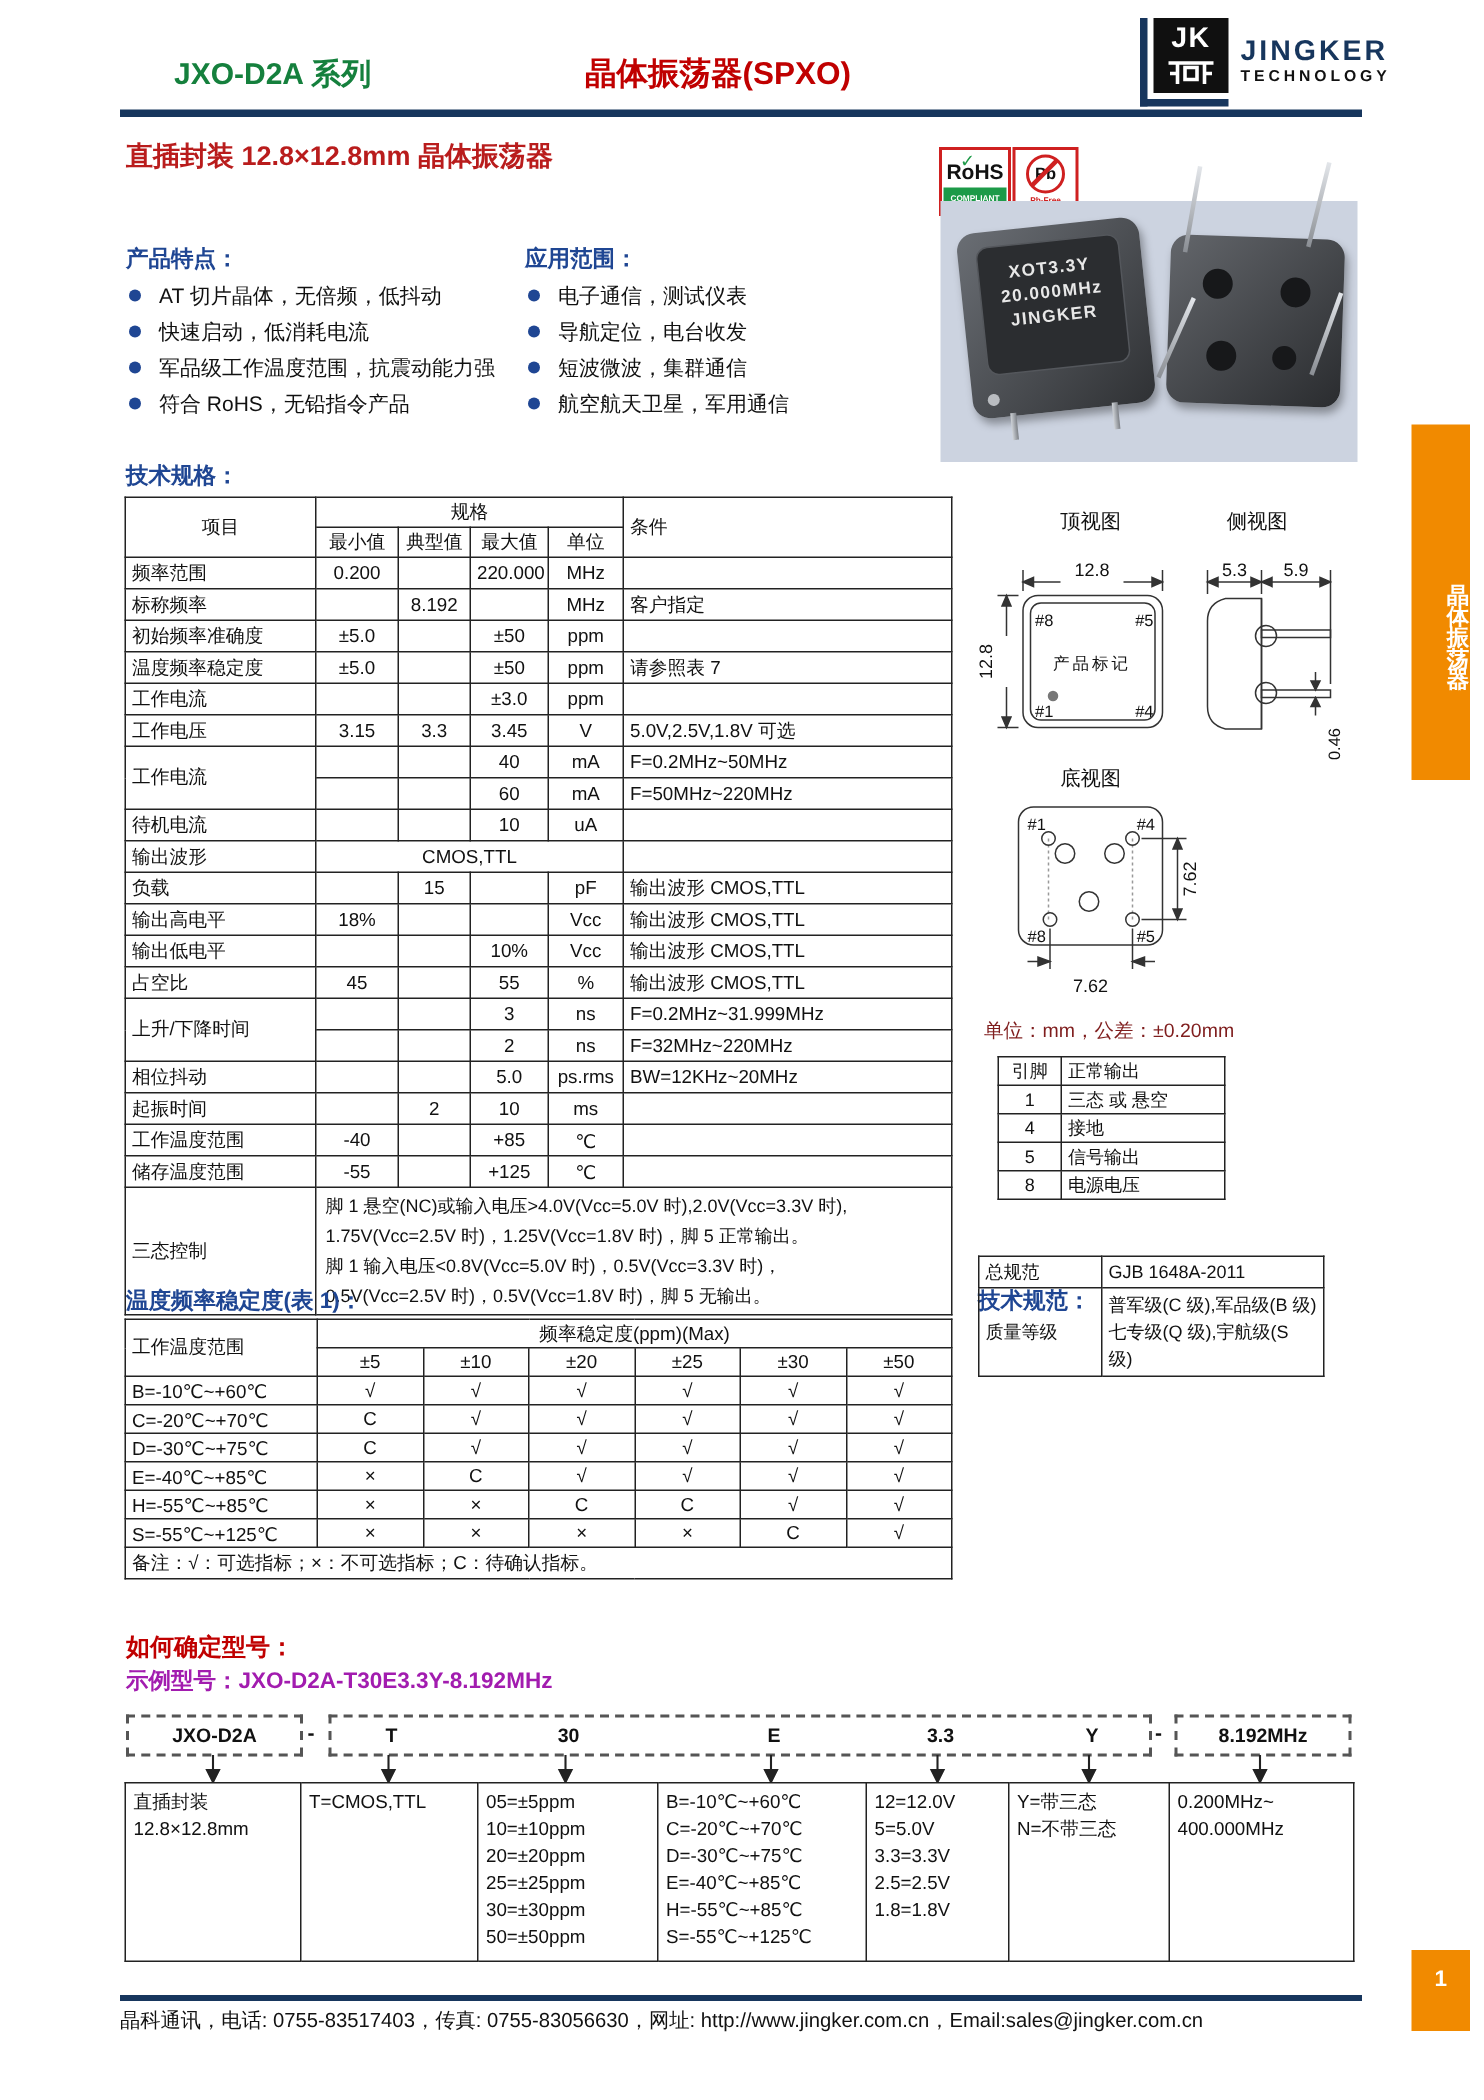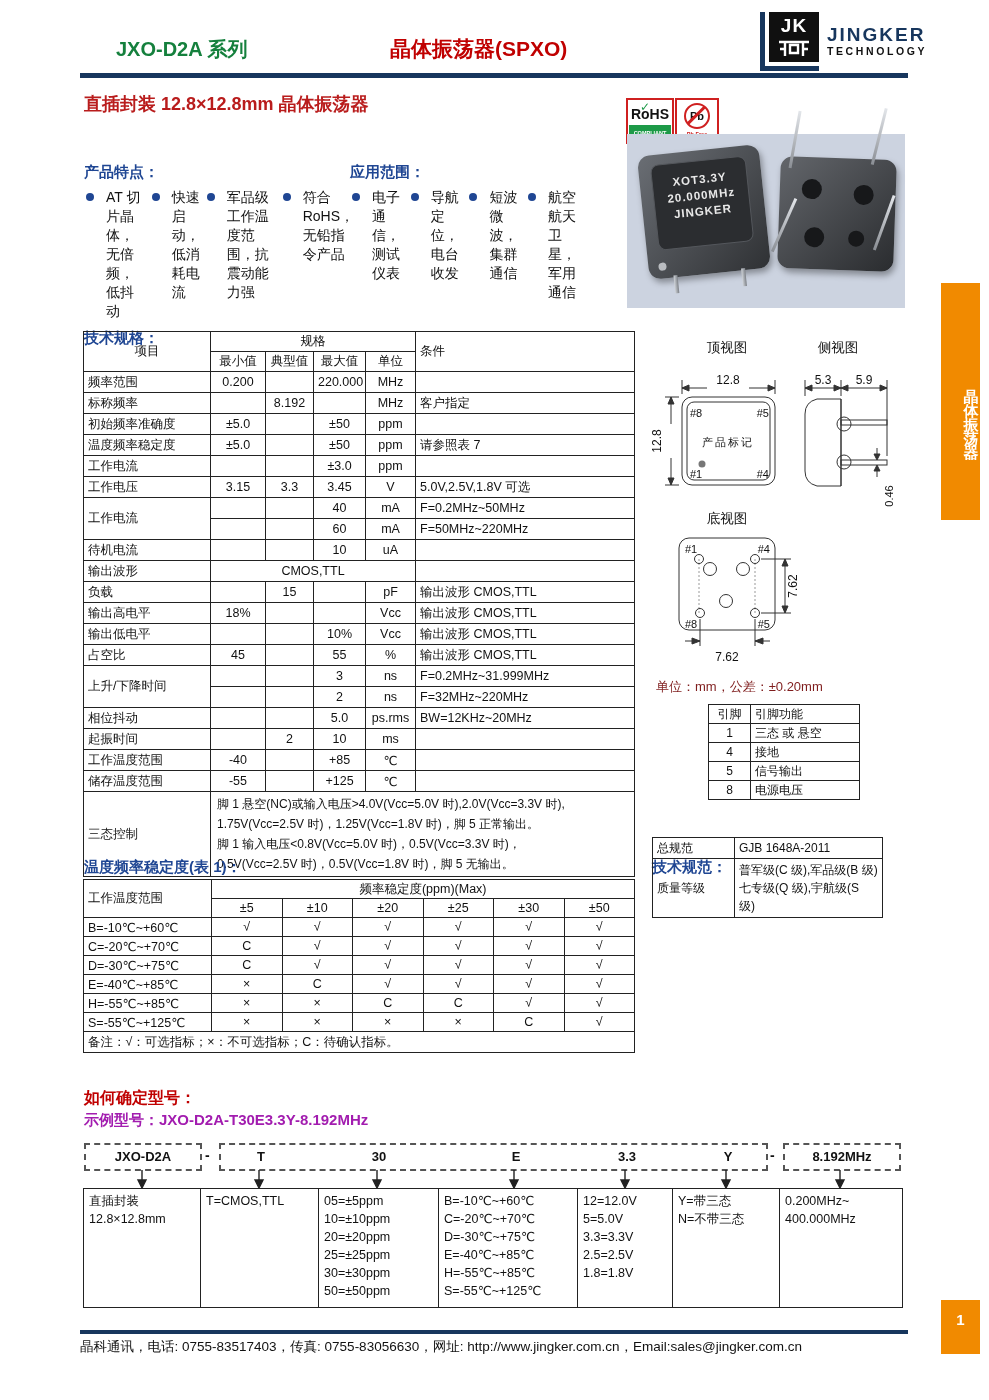--- a/index.html
+++ b/index.html
@@ -36,21 +36,21 @@
   .dev-face{position:absolute;left:12px;top:10px;right:14px;bottom:28px;background:#2b2d30;border-radius:8px;border:1px solid #54575c;
             color:#e8e8e8;text-align:center;font-size:11.5px;font-weight:bold;letter-spacing:1px;padding-top:10px;line-height:16px;}
   .dev-dot{position:absolute;left:10px;bottom:8px;width:8px;height:8px;border-radius:50%;background:#b9bcc0;}
   .pin{position:absolute;background:linear-gradient(90deg,#cfd3d8,#7c8086);}
   .dev-bot{position:absolute;left:152px;top:24px;width:116px;height:112px;background:linear-gradient(135deg,#63666b,#2a2c2f);
            border-radius:12px;transform:rotate(2deg);box-shadow:2px 4px 6px rgba(0,0,0,.35);}
   .hole{position:absolute;width:20px;height:20px;border-radius:50%;background:#17181a;}
   .lead{position:absolute;width:3px;height:58px;background:linear-gradient(180deg,#e3e6ea,#8a8e94);}
   
   .sec-title{font-size:15px;font-weight:bold;color:#1f4693;}
-  .blist{display:flex;flex-direction:row;gap:5px;justify-content:space-between;}
+  .blist{display:flex;flex-direction:column;gap:5px;justify-content:space-between;}
   .bitem{display:flex;align-items:flex-start;font-size:14px;line-height:19px;color:#111;}
   .bullet{width:8px;height:8px;border-radius:50%;background:#1f4693;margin:5px 12px 0 2px;flex:none;}
   
   table{border-collapse:collapse;table-layout:fixed;}
   td,th{border:1px solid #222;padding:0 4px;font-weight:normal;overflow:hidden;}
   .ctr{text-align:center;}
   
   .spec{left:83px;top:331px;width:552px;font-size:12.5px;}
   .spec td{height:20px;}
   .spec .hrow td{height:19px;text-align:center;}
@@ -58,21 +58,21 @@
   
   .stab{left:83px;top:879px;width:552px;font-size:12.5px;}
   .stab td{height:18px;text-align:center;}
   .stab td.rng{text-align:left;}
   .stab .note td{text-align:left;height:20px;}
   
   .stand{left:652px;top:837px;width:231px;font-size:12px;}
   .stand td{height:20px;}
   .stand .ml{white-space:pre-line;line-height:18px;padding:2px 4px;}
   
-  .pins{left:665px;top:704px;width:152px;font-size:12px;margin-left:43px;}
+  .pins{left:665px;top:704px;width:152px;font-size:12px;}
   .pins td{height:18px;}
   .pins td:first-child{text-align:center;}
   .unit-note{left:656px;top:678px;font-size:13px;color:#7f1d1d;}
   
   .ord-title{left:84px;top:1088px;font-size:16px;font-weight:bold;color:#c00000;}
   .ord-example{left:84px;top:1111px;font-size:15px;font-weight:bold;color:#a21caf;}
   .obox{border:2px dashed #555;height:24px;line-height:24px;text-align:center;font-size:13px;font-weight:bold;background:#fff;}
   .odash{font-size:14px;font-weight:bold;}
   .omid span{position:absolute;transform:translateX(-50%);font-size:13px;font-weight:bold;line-height:24px;}
   .ord-table{left:83px;top:1188px;width:820px;font-size:12.5px;}
@@ -180,21 +180,21 @@
     <div class="bitem">
         <span class="bullet"></span>
         <span>短波微波，集群通信</span>
       </div>
     <div class="bitem">
         <span class="bullet"></span>
         <span>航空航天卫星，军用通信</span>
       </div>
   </div>
 
-  <div class="abs sec-title" style="left:84px;top:308px;margin-top:21px;">技术规格：</div>
+  <div class="abs sec-title" style="left:84px;top:308px;">技术规格：</div>
   <table class="abs spec">
     <colgroup>
         <col style="width:127px">
         <col style="width:55px">
         <col style="width:48px">
         <col style="width:52px">
         <col style="width:50px">
         <col>
       </colgroup>
     <tbody>
@@ -456,21 +456,21 @@
   <div class="abs unit-note">单位：mm，公差：±0.20mm</div>
 
   <table class="abs pins">
     <colgroup>
         <col style="width:42px">
         <col>
       </colgroup>
     <tbody>
         <tr>
           <td>引脚</td>
-          <td>引脚功能</td>
+          <td>正常输出</td>
         </tr>
     <tr>
           <td>1</td>
           <td>三态 或 悬空</td>
         </tr>
     <tr>
           <td>4</td>
           <td>接地</td>
         </tr>
     <tr>

